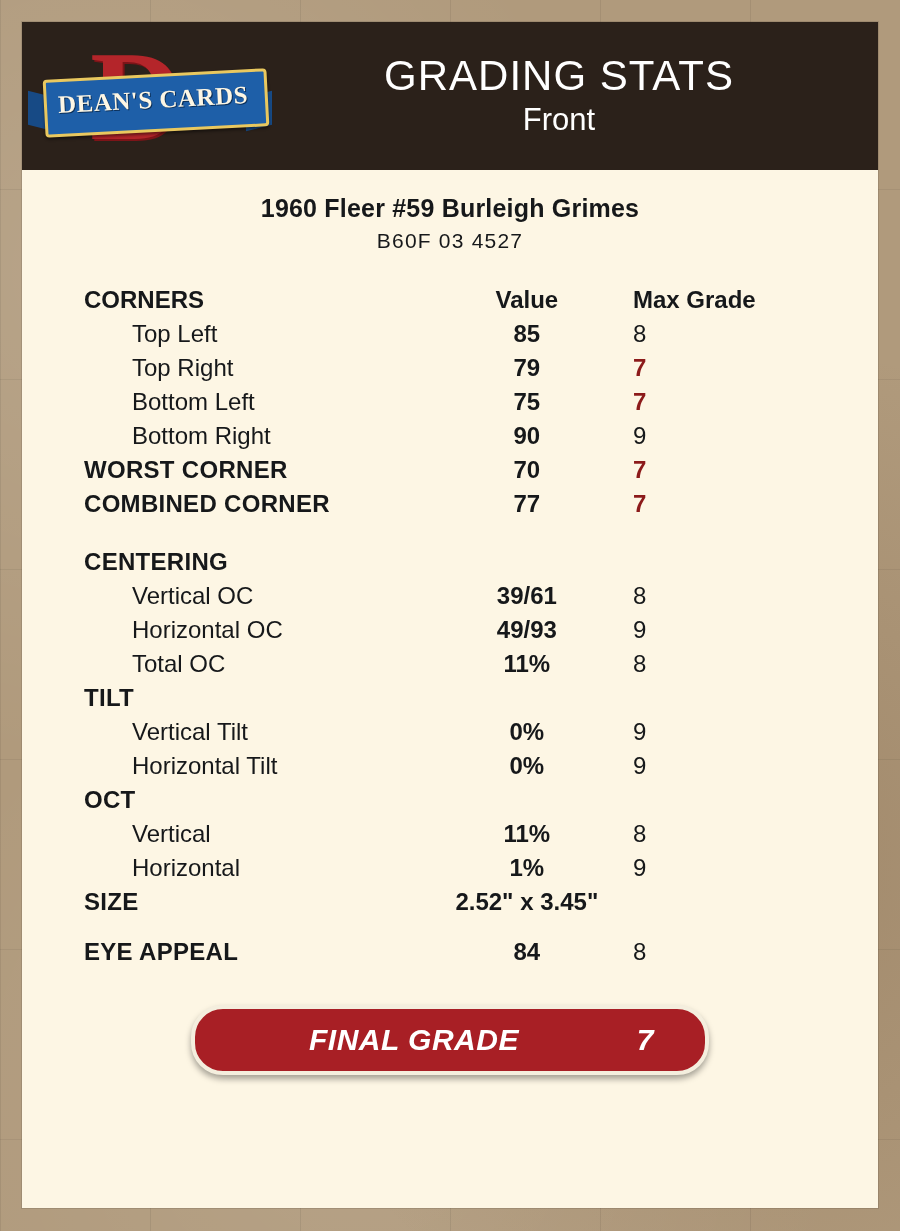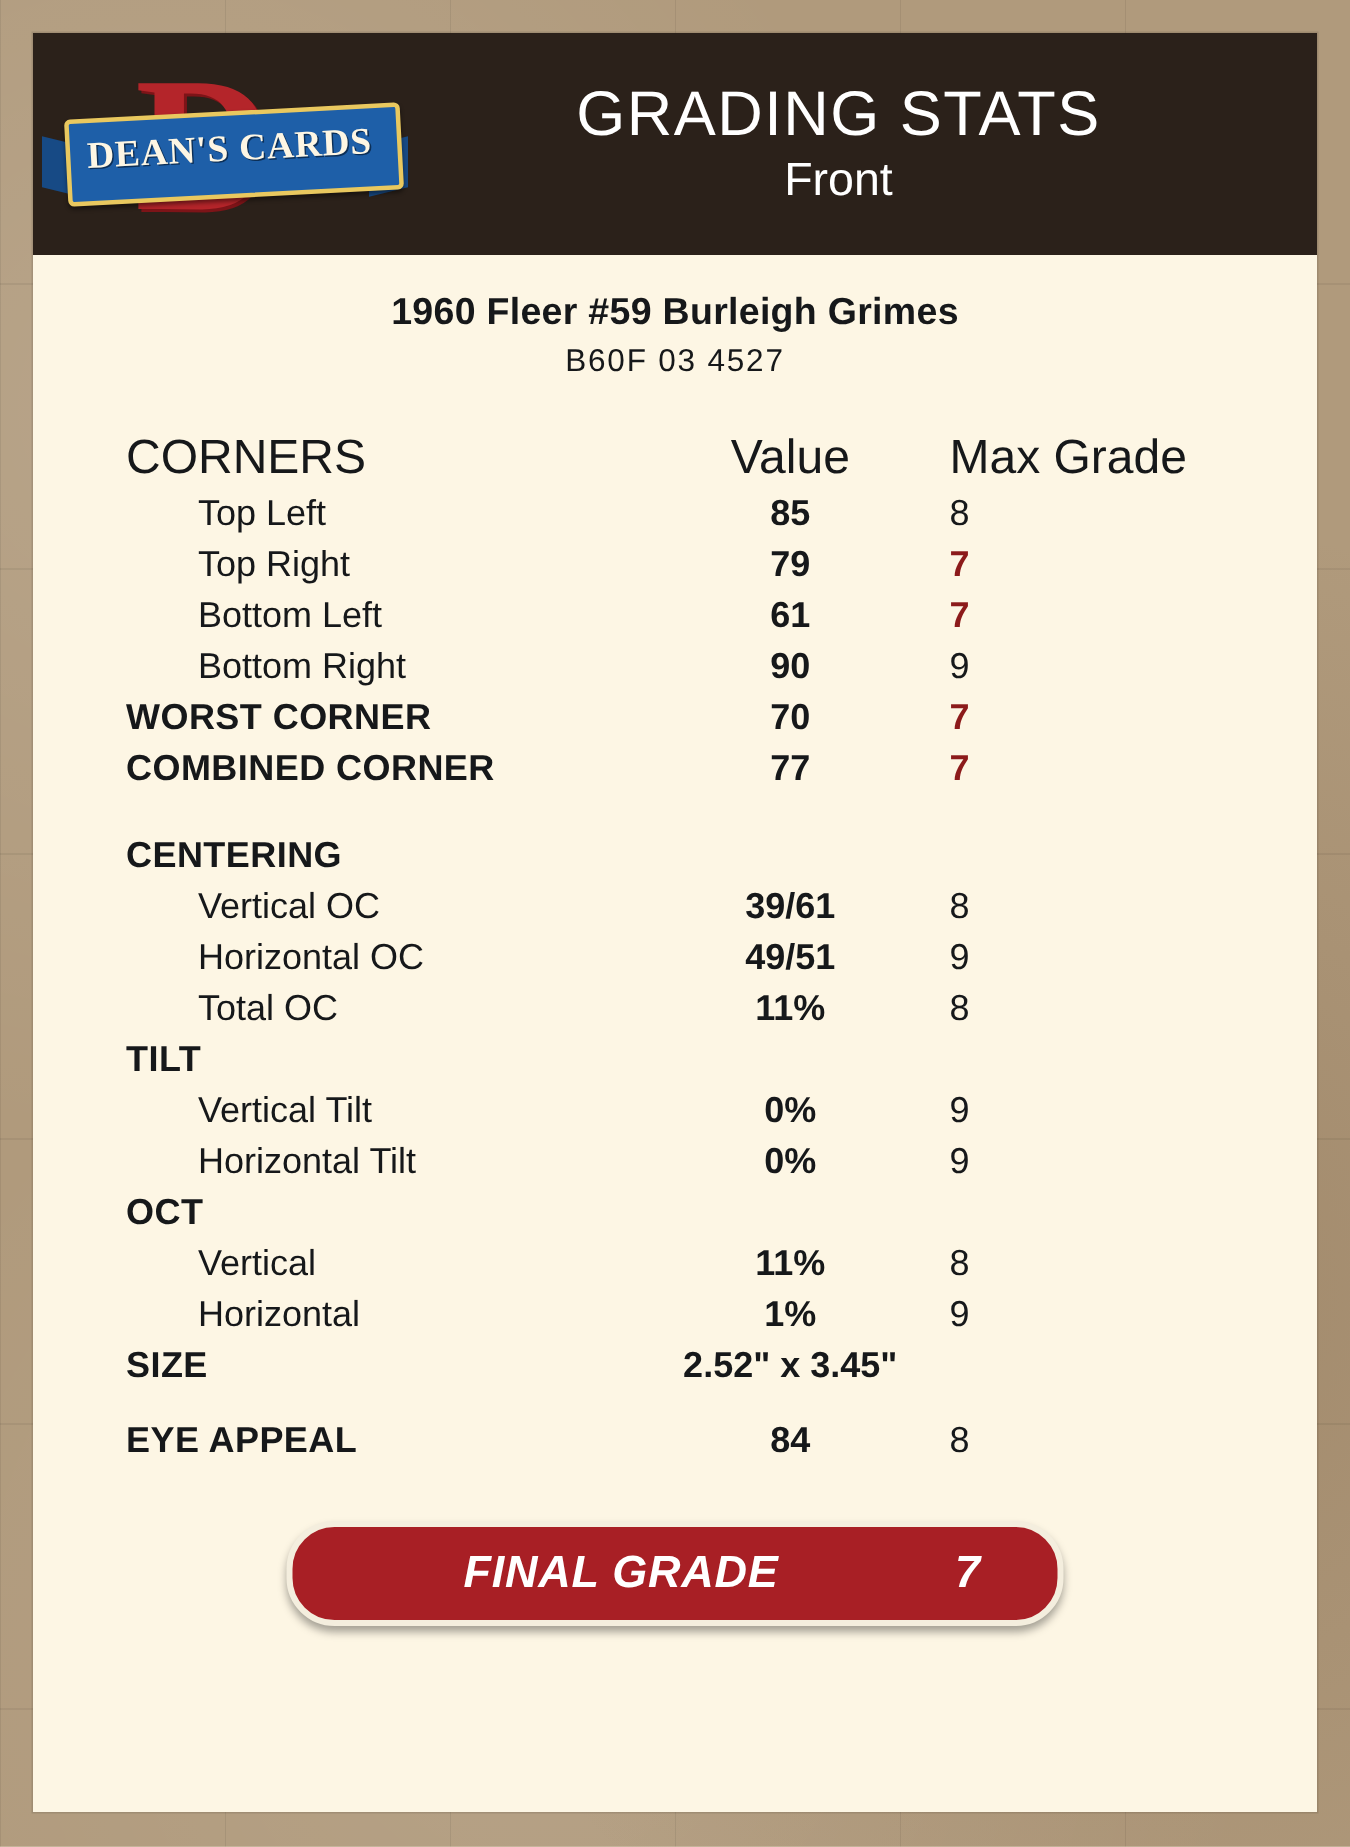--- a/index.html
+++ b/index.html
@@ -140,21 +140,21 @@
     font-size: 24px;
   }
   table.stats td {
     padding: 3px 0;
     vertical-align: baseline;
   }
   td.label { width: 46%; }
   td.value { width: 29%; text-align: center; font-weight: bold; }
   td.grade { width: 25%; text-align: left; }
 
-  .col-head td { font-weight: normal; font-size: 32px; }
+  .col-head td { font-weight: bold; font-size: 24px; }
   .section-head td.label { font-weight: bold; letter-spacing: 0.3px; }
   .indent { padding-left: 48px !important; }
   .grade-low { color: #8c1a1a; font-weight: bold; }
   .spacer td { height: 18px; padding: 0; }
   .spacer-sm td { height: 10px; padding: 0; }
   .size-value { text-align: center; }
 
   .final-wrap {
     margin: 36px 62px 0 62px;
     display: flex;
@@ -225,21 +225,21 @@
           <td class="value">85</td>
           <td class="grade">8</td>
         </tr>
         <tr>
           <td class="label indent">Top Right</td>
           <td class="value">79</td>
           <td class="grade grade-low">7</td>
         </tr>
         <tr>
           <td class="label indent">Bottom Left</td>
-          <td class="value">61</td>
+          <td class="value">75</td>
           <td class="grade grade-low">7</td>
         </tr>
         <tr>
           <td class="label indent">Bottom Right</td>
           <td class="value">90</td>
           <td class="grade">9</td>
         </tr>
         <tr class="section-head">
           <td class="label">WORST CORNER</td>
           <td class="value">70</td>
@@ -260,21 +260,21 @@
           <td class="value"></td>
           <td class="grade"></td>
         </tr>
         <tr>
           <td class="label indent">Vertical OC</td>
           <td class="value">39/61</td>
           <td class="grade">8</td>
         </tr>
         <tr>
           <td class="label indent">Horizontal OC</td>
-          <td class="value">49/51</td>
+          <td class="value">49/93</td>
           <td class="grade">9</td>
         </tr>
         <tr>
           <td class="label indent">Total OC</td>
           <td class="value">11%</td>
           <td class="grade">8</td>
         </tr>
 
         <tr class="section-head">
           <td class="label">TILT</td>

